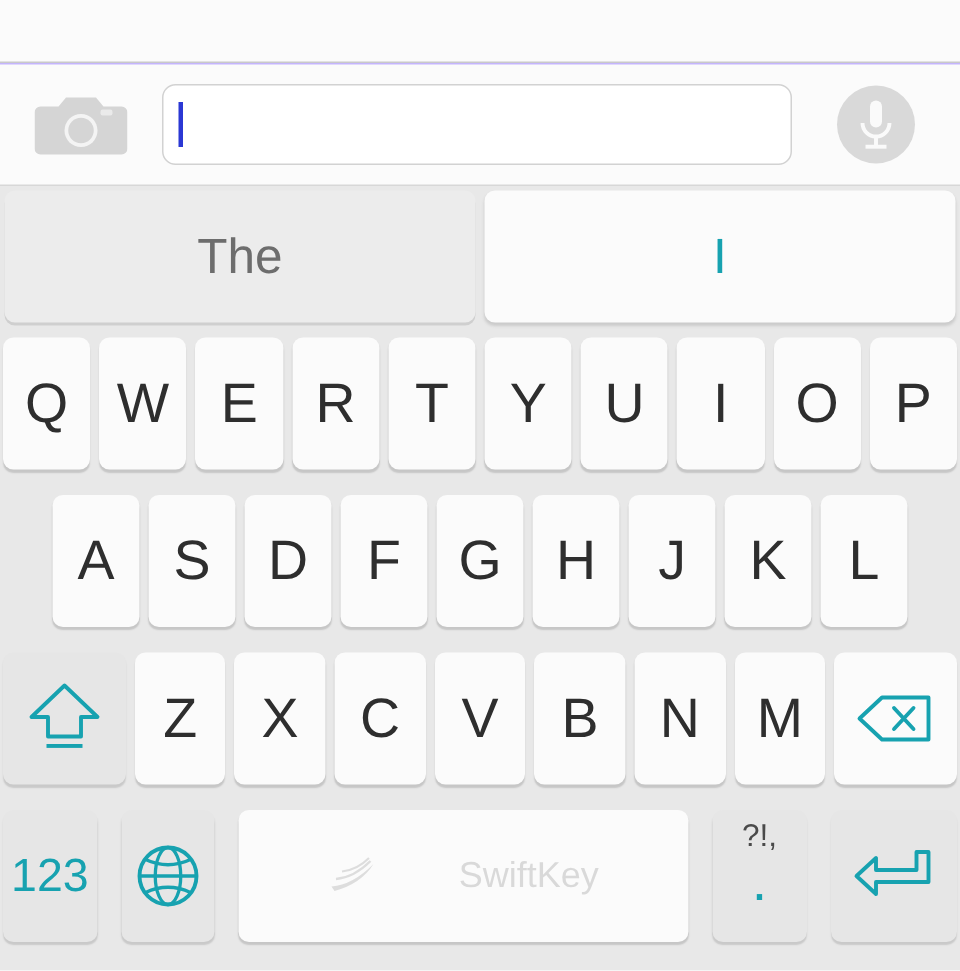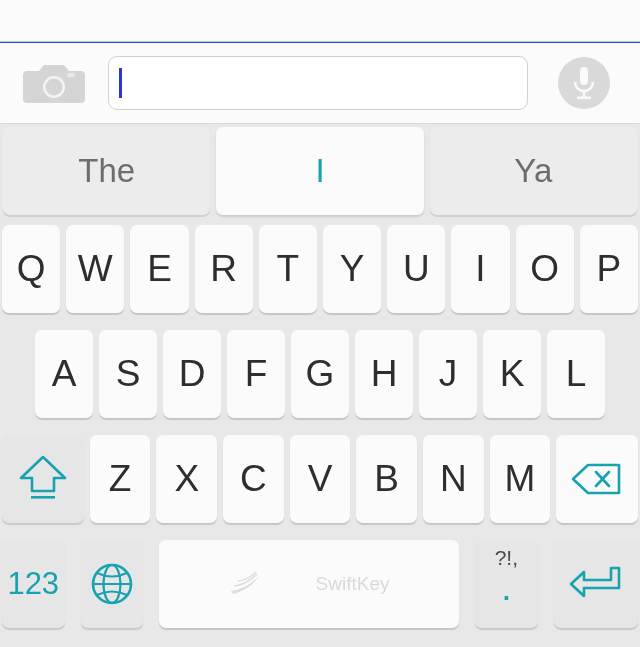--- a/index.html
+++ b/index.html
@@ -9,21 +9,21 @@
     height: 647px;
     overflow: hidden;
     background: #ffffff;
     font-family: "Liberation Sans", sans-serif;
   }
 
   #screen {
     position: relative;
     width: 640px;
     height: 500px;
-    background: #1d4ed8;
+    background: #c4b5fd;
   }
 
   
   .app-blank {
     position: absolute;
     left: 0; top: 0;
     width: 640px; height: 42px;
     background: #fbfbfb;
     border-bottom: 1px solid #c9c9c9;
   }
@@ -173,21 +173,21 @@
     color: #17a2b0;
   }
 
   .swiftkey-logo {
     display: flex;
     align-items: center;
     gap: 7px;
     opacity: 0.30;
   }
   .swiftkey-word {
-    font-size: 19px;
+    font-size: 24px;
     color: #8d8d8d;
     letter-spacing: 0px;
     margin-left: 44px;
   }
 
   svg { display: block; }
 </style>
 </head>
 <body>
 
@@ -228,23 +228,20 @@
 
   <div class="keyboard">
 
     <div class="pred-bar">
       <div class="pred">
         <span>The</span>
       </div>
       <div class="pred center">
         <span>I</span>
       </div>
-      <div class="pred">
-        <span>Ya</span>
-      </div>
     </div>
 
     <div class="row r1">
       <div class="key">
           <span>Q</span>
         </div>
       <div class="key">
           <span>W</span>
         </div>
       <div class="key">

